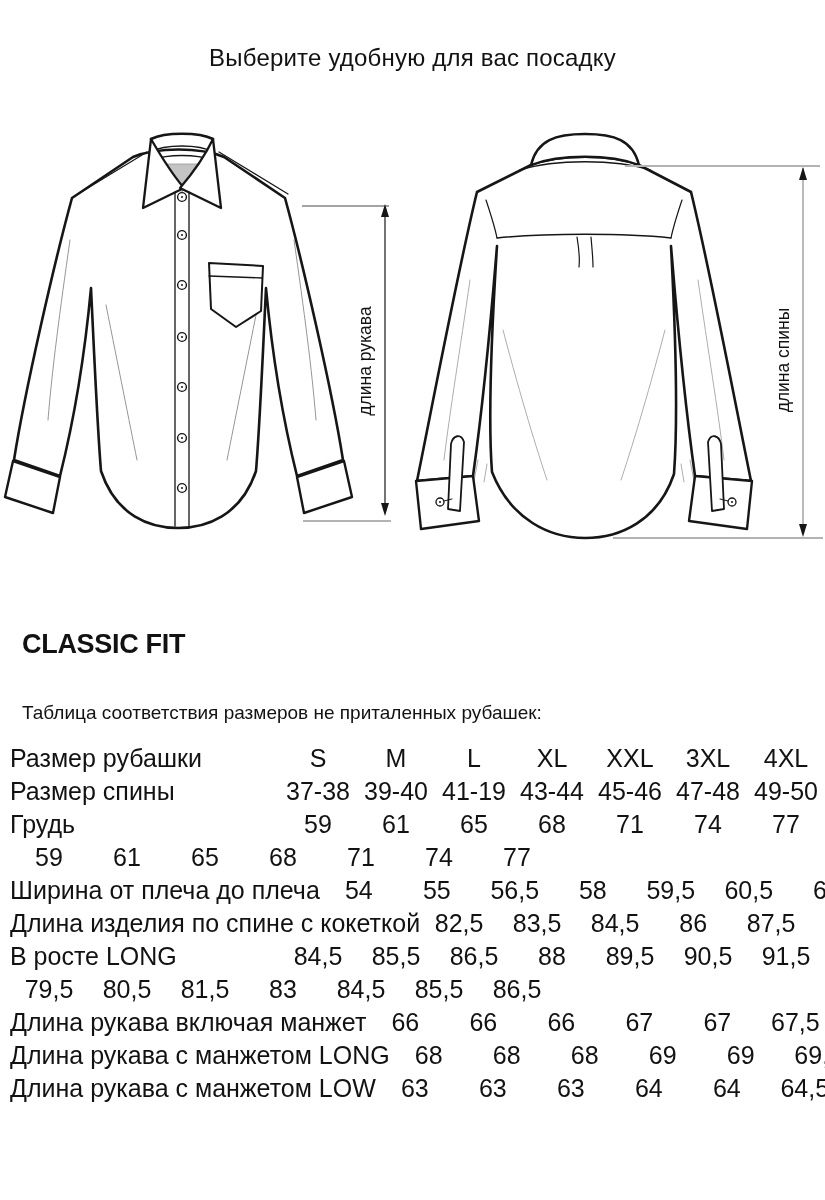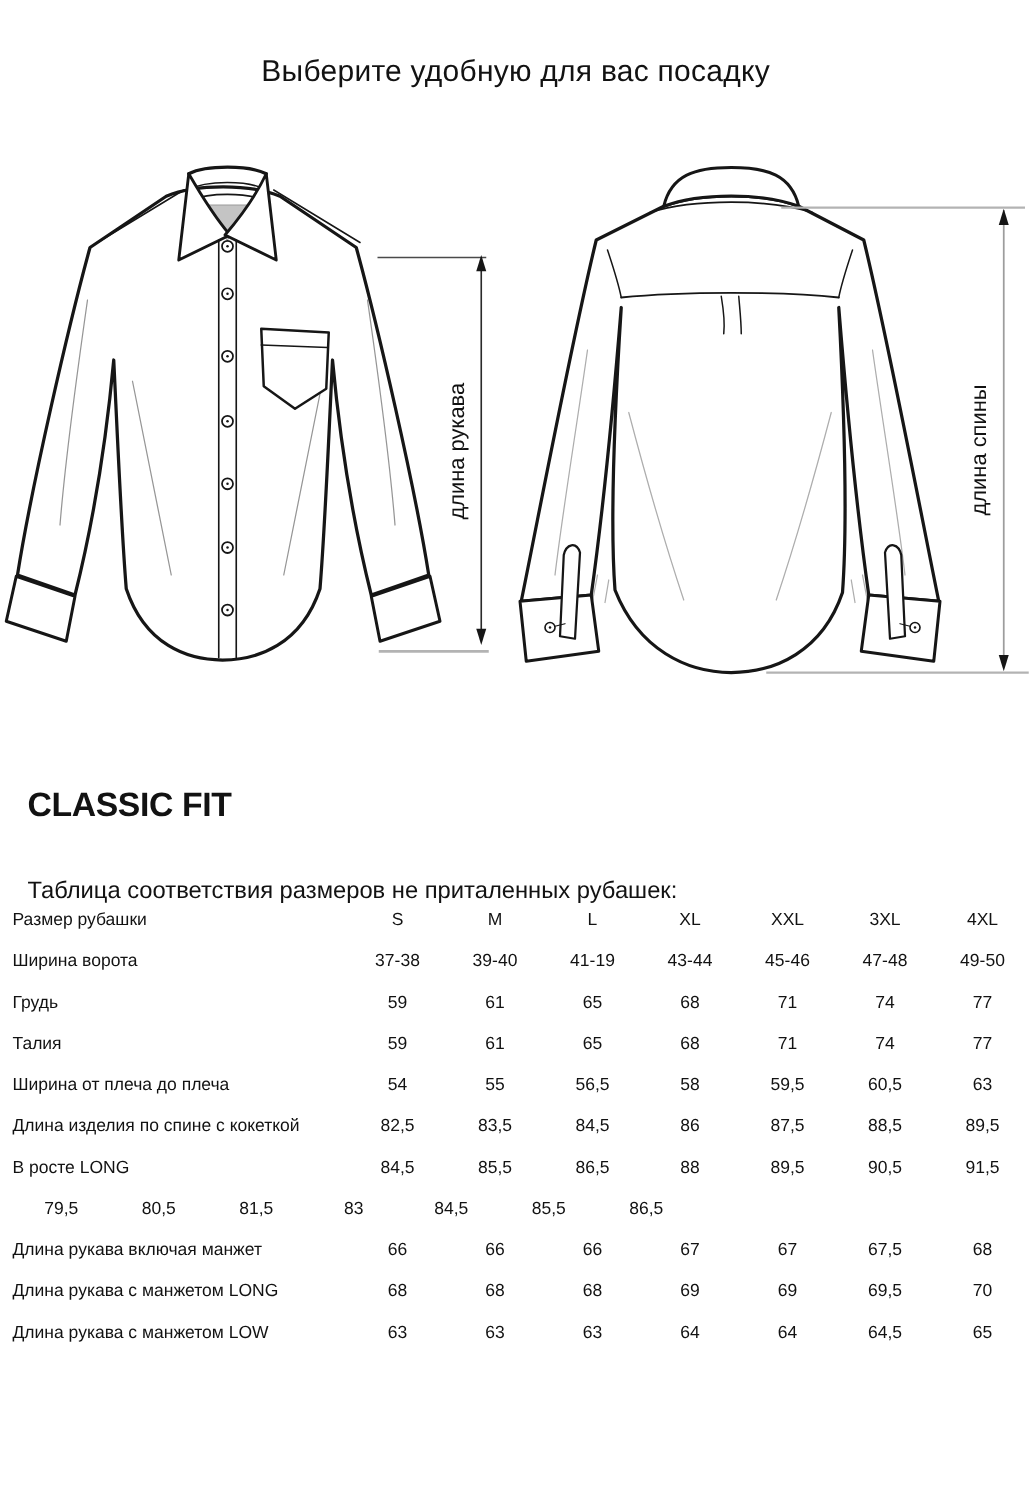--- a/index.html
+++ b/index.html
@@ -15,22 +15,22 @@
   .diagram-wrap{position:absolute;top:130px;left:0;width:825px;height:430px;}
   .fit-heading{
     position:absolute;top:617px;left:10px;margin:12px;
     font-size:27px;font-weight:700;letter-spacing:-0.3px;
   }
   .table-caption{
     position:absolute;top:690px;left:10px;margin:12px;
     font-size:19px;font-weight:400;
   }
   .size-table{
-    position:absolute;top:718px;left:10px;width:815px;
-    font-size:14px;
+    position:absolute;top:742px;left:10px;width:815px;
+    font-size:25px;
   }
   .trow{display:flex;align-items:center;height:33px;}
   .tlabel{flex:0 0 269px;white-space:nowrap;overflow:visible;}
   .tcell{flex:0 0 78px;text-align:center;white-space:nowrap;}
   svg text{font-family:"Liberation Sans","DejaVu Sans",sans-serif;}
 </style>
 </head>
 <body>
 
 <h1 class="page-title">Выберите удобную для вас посадку</h1>
@@ -155,41 +155,40 @@
       <div class="tlabel">Размер рубашки</div>
       <div class="tcell">S</div>
       <div class="tcell">M</div>
       <div class="tcell">L</div>
       <div class="tcell">XL</div>
       <div class="tcell">XXL</div>
       <div class="tcell">3XL</div>
       <div class="tcell">4XL</div>
     </div>
     <div class="trow">
-      <div class="tlabel">Ширина ворота</div>
+      <div class="tlabel">Размер спины</div>
       <div class="tcell">37-38</div>
       <div class="tcell">39-40</div>
       <div class="tcell">41-19</div>
       <div class="tcell">43-44</div>
       <div class="tcell">45-46</div>
       <div class="tcell">47-48</div>
       <div class="tcell">49-50</div>
     </div>
     <div class="trow">
       <div class="tlabel">Грудь</div>
       <div class="tcell">59</div>
       <div class="tcell">61</div>
       <div class="tcell">65</div>
       <div class="tcell">68</div>
       <div class="tcell">71</div>
       <div class="tcell">74</div>
       <div class="tcell">77</div>
     </div>
     <div class="trow">
-      <div class="tlabel">Талия</div>
       <div class="tcell">59</div>
       <div class="tcell">61</div>
       <div class="tcell">65</div>
       <div class="tcell">68</div>
       <div class="tcell">71</div>
       <div class="tcell">74</div>
       <div class="tcell">77</div>
     </div>
     <div class="trow">
       <div class="tlabel">Ширина от плеча до плеча</div>

